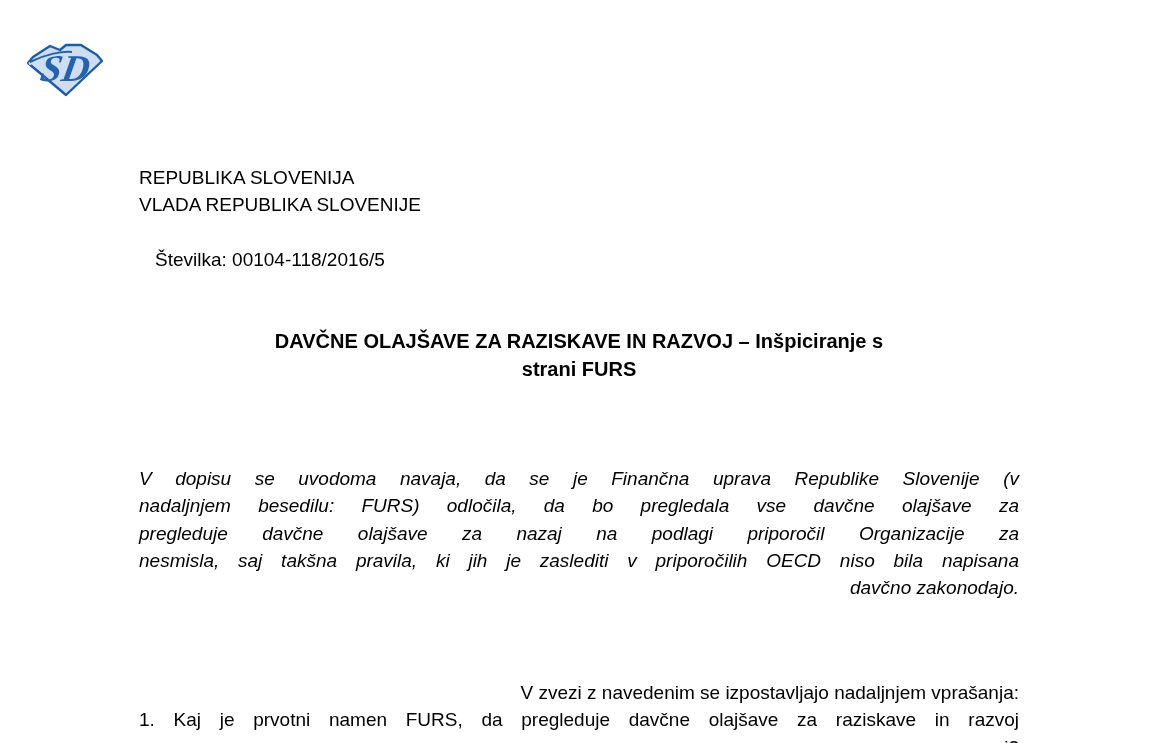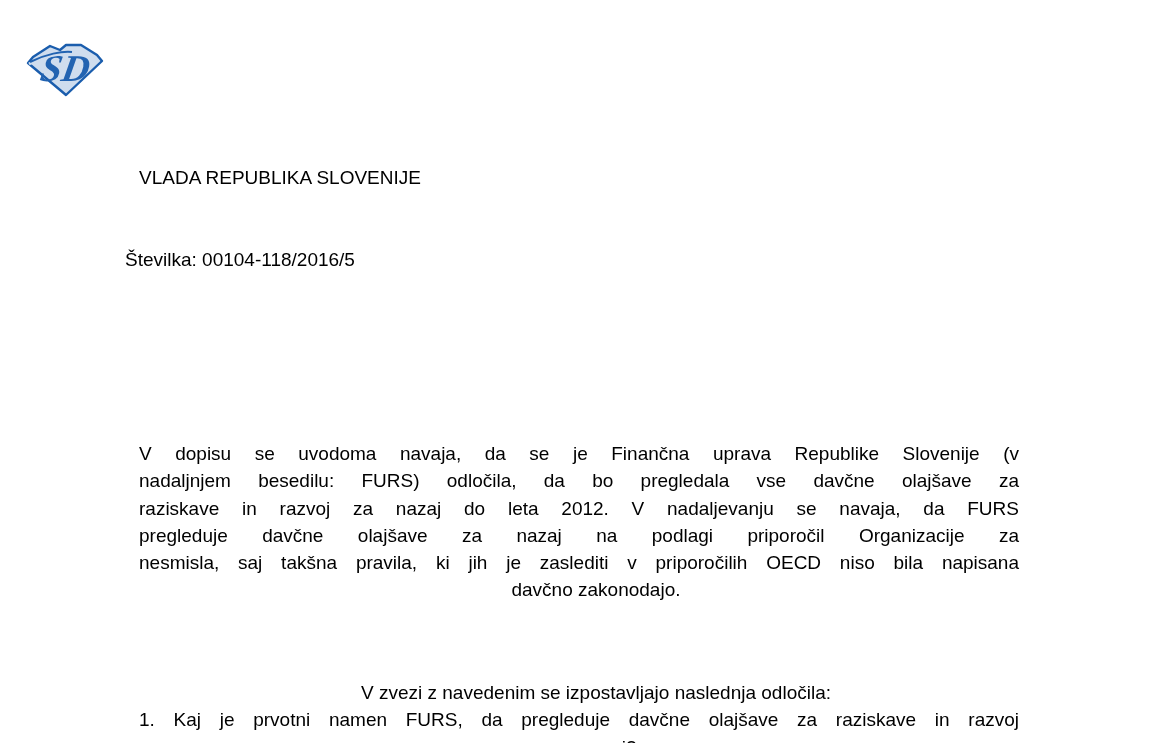--- a/index.html
+++ b/index.html
@@ -27,55 +27,56 @@
     position: absolute;
     left: 139px;
     top: 164px;
     width: 880px;
     font-size: 19px;
     line-height: 27px;
     white-space: nowrap;
   }
   .meta-block {
     position: absolute;
-    left: 125px;
+    left: 155px;
     top: 246px;
     width: 880px;
     font-size: 19px;
     line-height: 27px;
     white-space: nowrap;
   }
   .title-block {
     position: absolute;
     left: 139px;
     top: 327px;
     width: 880px;
     text-align: center;
     font-weight: bold;
     font-size: 20px;
     line-height: 28px;
   }
   .para-block {
     position: absolute;
     left: 139px;
-    top: 440px;
+    top: 465px;
     width: 880px;
     font-size: 19px;
+    font-style: italic;
   }
   .para-block .jline,
   .q-block .jline {
     line-height: 27.3px;
     text-align: justify;
     text-align-last: justify;
     text-justify: inter-word;
   }
   .para-block .lline,
   .q-block .lline {
     line-height: 27.3px;
-    text-align: center;
+    text-align: right;
     margin-left: 34px;
   }
   .q-block {
     position: absolute;
     left: 139px;
     top: 679px;
     width: 880px;
     font-size: 19px;
   }
 </style>
@@ -87,36 +88,38 @@
     <path d="M7 16 L24 5 L34 9 L40 4 L55 4 L71 14 L76 20 L40 54 L2 22 Z" fill="#cfddee" stroke="#1a5dad" stroke-width="2.4" stroke-linejoin="round"></path>
     <g transform="skewX(-10)">
       <text x="20" y="40" font-family="Liberation Serif, serif" font-style="italic" font-weight="bold" font-size="38" fill="#2263b1">SD</text>
     </g>
     <path d="M3 23 C 18 15, 34 12, 44 13" fill="none" stroke="#cfddee" stroke-width="3"></path>
     <path d="M4 21 C 20 13, 36 10, 46 11" fill="none" stroke="#2263b1" stroke-width="2"></path>
   </svg>
 </div>
 
 <div class="org-block">
+  <div>REPUBLIKA SLOVENIJA</div>
   <div>VLADA REPUBLIKA SLOVENIJE</div>
 </div>
 
 <div class="meta-block">
   <div>Številka: 00104-118/2016/5</div>
 </div>
 
 <div class="title-block">
+  <div>DAVČNE OLAJŠAVE ZA RAZISKAVE IN RAZVOJ – Inšpiciranje s</div>
+  <div>strani FURS</div>
 </div>
 
 <div class="para-block">
   <div class="jline">V dopisu se uvodoma navaja, da se je Finančna uprava Republike Slovenije (v</div>
   <div class="jline">nadaljnjem besedilu: FURS) odločila, da bo pregledala vse davčne olajšave za</div>
-  <div class="jline">raziskave in razvoj za nazaj do leta 2012. V nadaljevanju se navaja, da FURS</div>
   <div class="jline">pregleduje davčne olajšave za nazaj na podlagi priporočil Organizacije za</div>
   <div class="jline">nesmisla, saj takšna pravila, ki jih je zaslediti v priporočilih OECD niso bila napisana</div>
   <div class="lline">davčno zakonodajo.</div>
 </div>
 
 <div class="q-block">
-  <div class="lline">V zvezi z navedenim se izpostavljajo naslednja odločila:</div>
+  <div class="lline">V zvezi z navedenim se izpostavljajo nadaljnjem vprašanja:</div>
   <div class="jline">1. Kaj je prvotni namen FURS, da pregleduje davčne olajšave za raziskave in razvoj</div>
   <div class="lline">za nazaj?</div>
 </div>
 
 </body></html>

